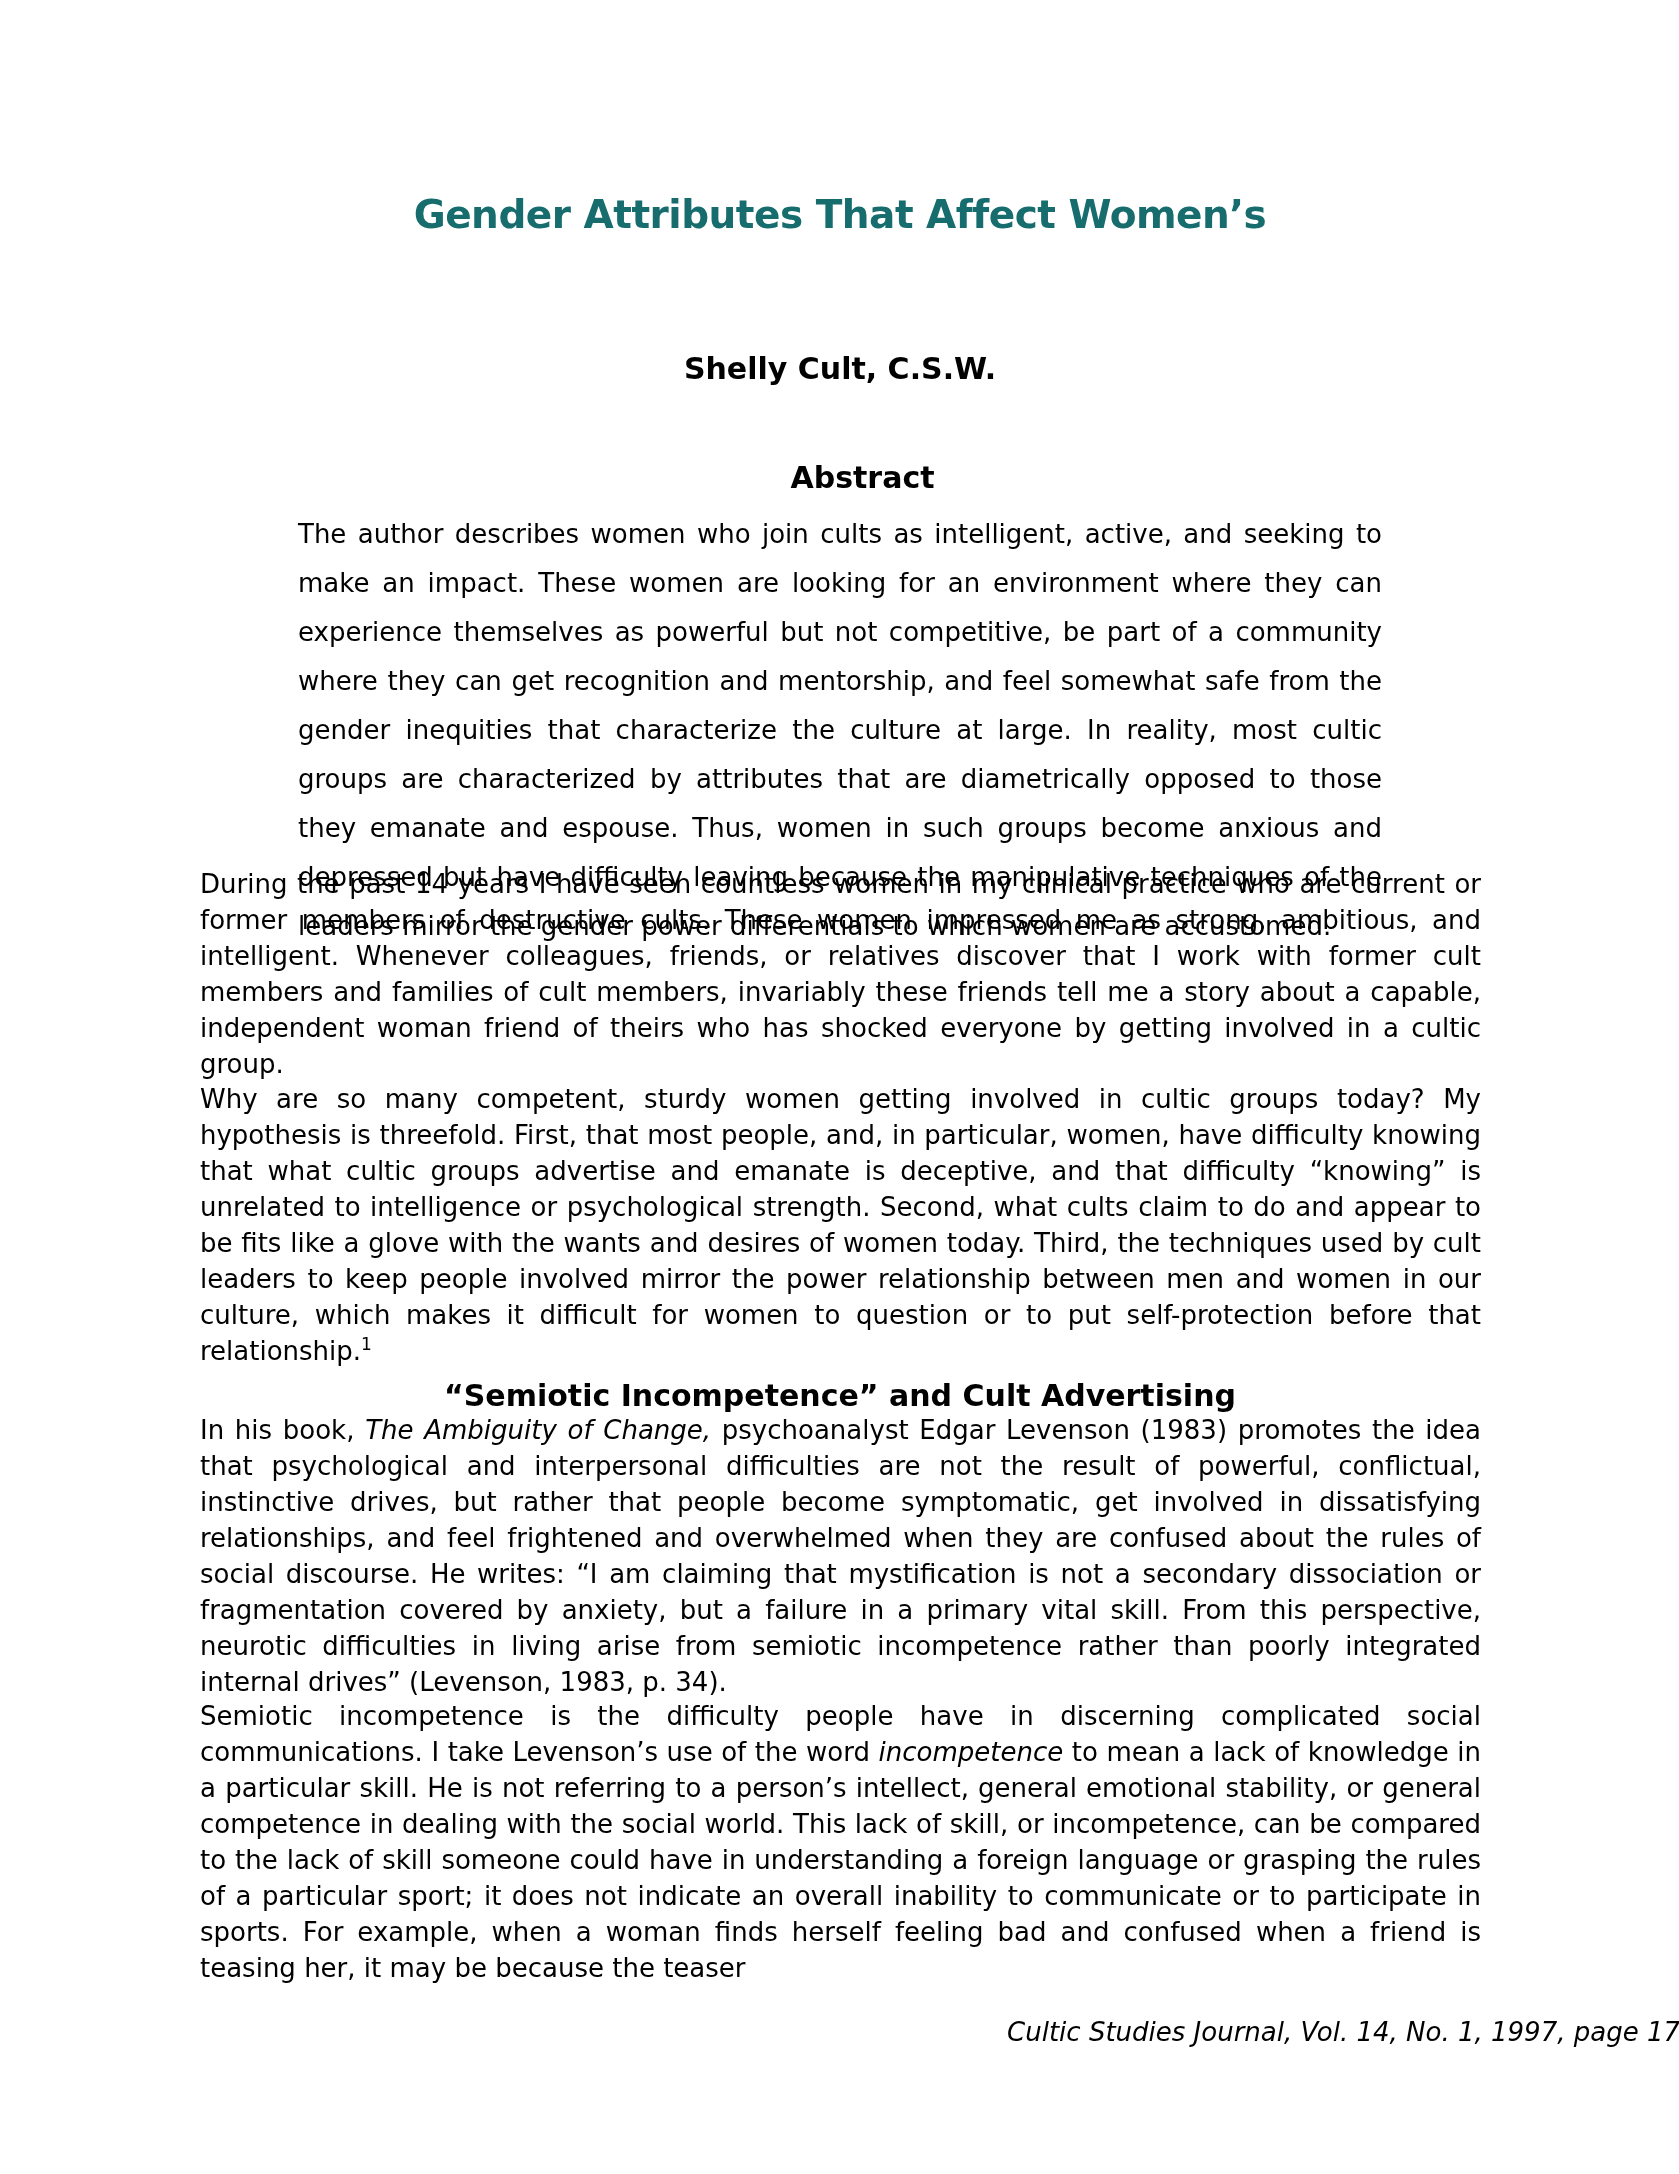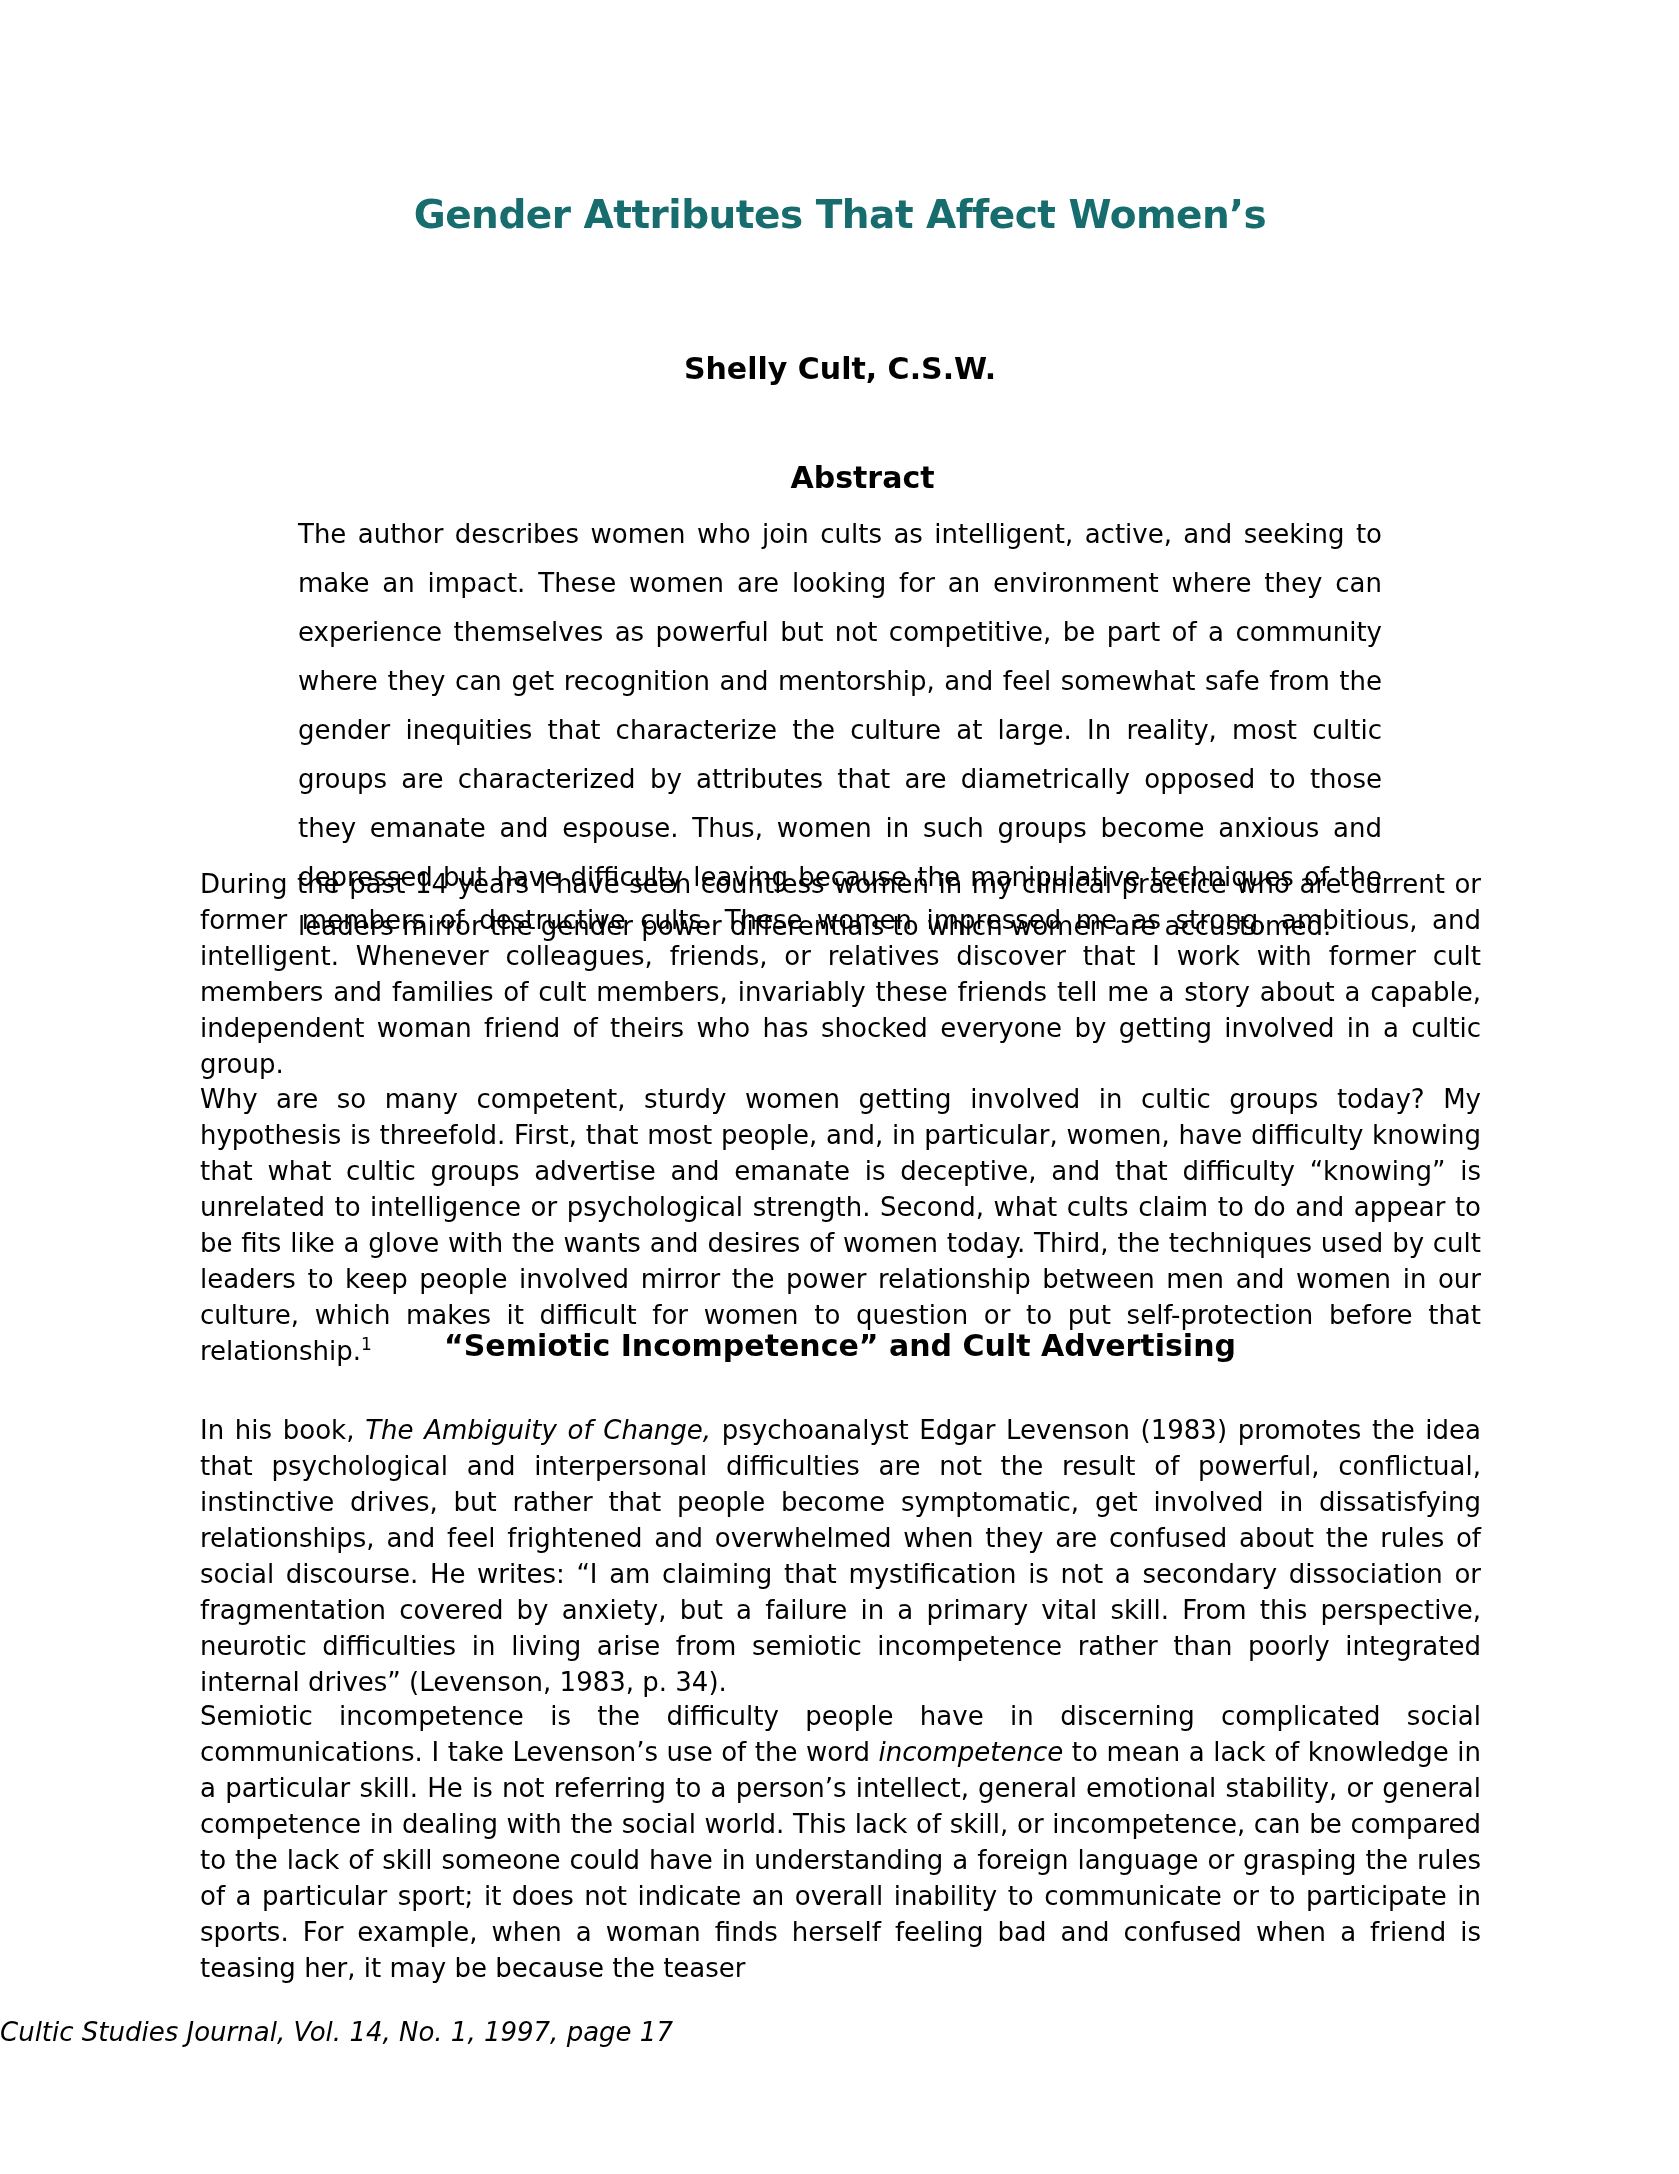--- a/index.html
+++ b/index.html
@@ -32,42 +32,42 @@
   }
   .heading {
     left: 0; right: 0;
     margin: 0;
     text-align: center;
     font-weight: bold;
     font-size: 30px;
     line-height: 38px;
   }
   .abstract-heading { top: 459px; padding-left: 45px; }
-  .section-heading  { top: 1327px; }
+  .section-heading  { top: 1377px; }
   .abstract-text {
     left: 298px; right: 298px; top: 510px;
     margin: 0;
     text-align: justify;
     font-size: 26px;
     line-height: 49px;
   }
   .para {
     left: 200px; right: 199px;
     margin: 0;
     text-align: justify;
     font-size: 26px;
     line-height: 36px;
   }
   .para-1 { top: 866px; }
   .para-2 { top: 1081px; }
   .para-3 { top: 1412px; }
   .para-4 { top: 1698px; }
   .page-footer {
     left: 0; right: 0; top: 2015px;
-    text-align: left;
+    text-align: right;
     font-style: italic;
     font-size: 26px;
     line-height: 34px;
   }
   em { font-style: italic; }
   sup.fnref {
     font-size: 17px;
     line-height: 0;
     vertical-align: super;
   }

